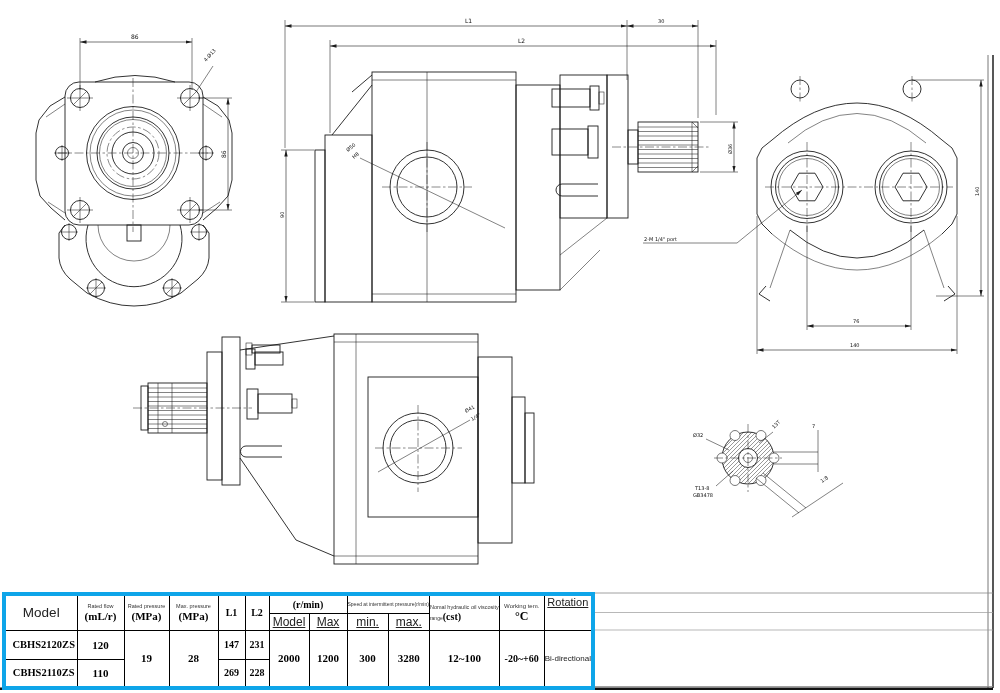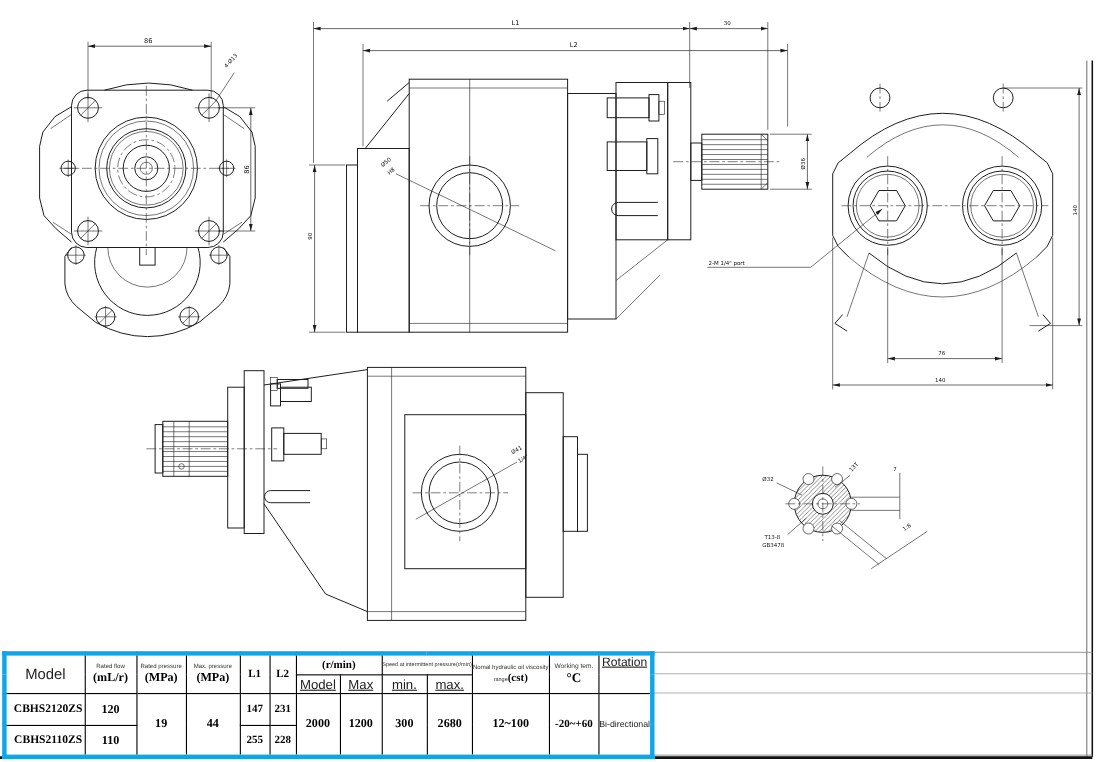--- a/index.html
+++ b/index.html
@@ -19,21 +19,21 @@
   .h-sm{font:5.5px "Liberation Sans",sans-serif;color:#333;display:block;line-height:7px;}
   .h-unit{font:bold 11px "Liberation Serif",serif;display:block;line-height:12px;}
   .h-mid{font:12px "Liberation Sans",sans-serif;color:#222;text-decoration:underline;}
   .h-model{font:13.5px "Liberation Sans",sans-serif;color:#222;text-align:left;padding-left:7px;}
   .h-serifb{font:bold 10px "Liberation Serif",serif;}
   .h-tiny{font:5px "Liberation Sans",sans-serif;color:#333;}
   .val{font:bold 11px "Liberation Serif",serif;margin-left:20px;}
   .val-sm{font:bold 10px "Liberation Serif",serif;margin-top:11px;}
   .model-cell{font:bold 10.5px "Liberation Serif",serif;text-align:left;padding-left:5px !important;}
   .rot{font:8px "Liberation Sans",sans-serif;color:#222;}
-  .visc-l2{display:flex;justify-content:center;align-items:baseline;}
+  .visc-l2{display:flex;justify-content:flex-start;align-items:baseline;}
 </style>
 </head>
 <body>
 
 <div class="sheet">
 
 <svg width="1000" height="693" viewBox="0 0 1000 693">
   <defs>
     <pattern id="hatch" patternUnits="userSpaceOnUse" width="4" height="4">
       <path d="M0,4 L4,0" stroke="#333" stroke-width="0.5"></path>
@@ -384,33 +384,33 @@
   <tr style="height:17px">
     <td class="h-mid">Model</td>
     <td class="h-mid">Max</td>
     <td class="h-mid">min.</td>
     <td class="h-mid">max.</td>
   </tr>
   <tr style="height:29px">
     <td class="model-cell">CBHS2120ZS</td>
     <td class="val">120</td>
     <td rowspan="2" class="val">19</td>
-    <td rowspan="2" class="val">44</td>
+    <td rowspan="2" class="val">28</td>
     <td class="val-sm">147</td>
     <td class="val-sm">231</td>
     <td rowspan="2" class="val">2000</td>
     <td rowspan="2" class="val">1200</td>
     <td rowspan="2" class="val">300</td>
-    <td rowspan="2" class="val">2680</td>
+    <td rowspan="2" class="val">3280</td>
     <td rowspan="2" class="val">12~100</td>
     <td rowspan="2" class="val-sm">-20~+60</td>
     <td rowspan="2" class="rot">Bi-directional</td>
   </tr>
   <tr style="height:29px">
     <td class="model-cell">CBHS2110ZS</td>
     <td class="val">110</td>
-    <td class="val-sm">255</td>
+    <td class="val-sm">269</td>
     <td class="val-sm">228</td>
   </tr>
 </tbody>
     </table>
 
 </div>
 
 </body></html>

